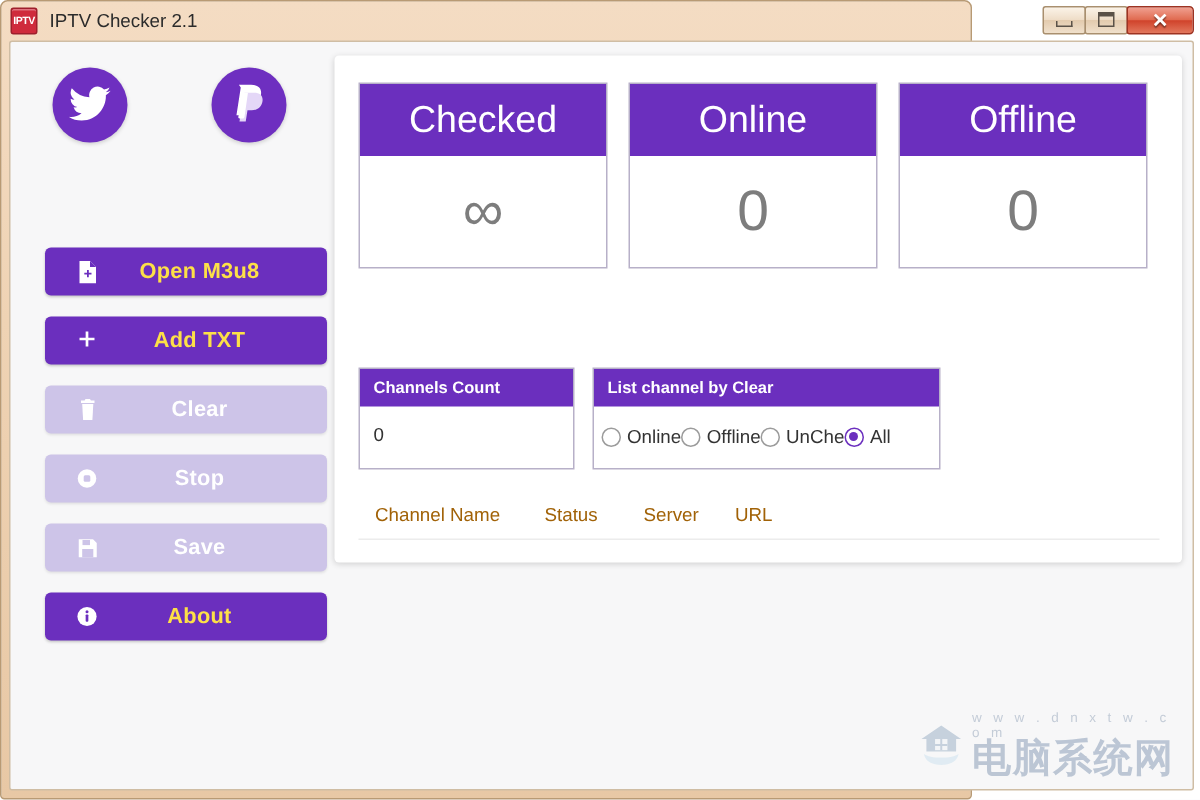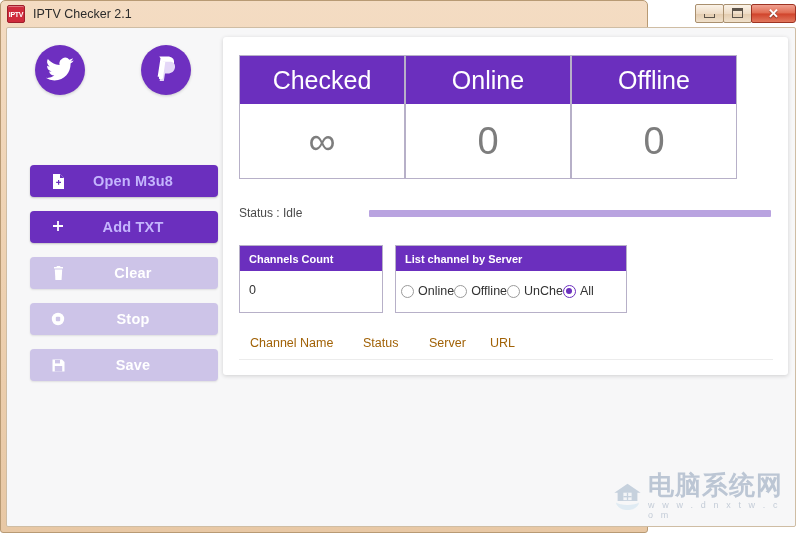--- a/index.html
+++ b/index.html
@@ -159,21 +159,21 @@
     width: 188px;
   }
   .sbtn {
     width: 188px;
     height: 32px;
     box-sizing: border-box;
     margin-bottom: 14px;
     border: none;
     border-radius: 4px;
     background: #6b2fbe;
-    color: #c4b5fd;
+    color: #fde047;
     font-family: "Liberation Sans", sans-serif;
     font-size: 14.5px;
     font-weight: bold;
     display: flex;
     align-items: center;
     position: relative;
     box-shadow: 0 1px 2px rgba(0,0,0,.22);
     cursor: pointer;
     padding: 0;
   }
@@ -215,20 +215,21 @@
     box-shadow: 0 1px 4px rgba(0,0,0,.16);
     box-sizing: border-box;
   }
 
   
   #stats {
     position: absolute;
     left: 16px;
     top: 18px;
     display: flex;
+    gap: 14px;
   }
   .stat {
     width: 166px;
     height: 124px;
     box-sizing: border-box;
     border: 1px solid #b7b0c8;
     background: #ffffff;
     display: flex;
     flex-direction: column;
   }
@@ -526,20 +527,30 @@
             <svg width="13" height="13" viewBox="0 0 13 13">
               <path fill="#ffffff" d="M0.5 0.5h9.5L12.5 3v9.5H0.5z"></path>
               <rect x="3" y="1" width="5" height="3.4" fill="#cdc4e8"></rect>
               <rect x="2.8" y="7" width="7.4" height="5.5" fill="#cdc4e8"></rect>
             </svg>
           </span>
           <span class="btn-label">Save</span>
         </button>
 
 
+        <button class="sbtn">
+          <span class="btn-icon">
+            <svg width="14" height="14" viewBox="0 0 14 14">
+              <circle cx="7" cy="7" r="6.4" fill="#ffffff"></circle>
+              <circle cx="7" cy="3.9" r="1" fill="#6b2fbe"></circle>
+              <rect x="6.1" y="5.6" width="1.8" height="4.9" rx="0.6" fill="#6b2fbe"></rect>
+            </svg>
+          </span>
+          <span class="btn-label">About</span>
+        </button>
 
       </div>
     </div>
 
     <div id="main-card">
 
       <div id="stats">
         <div class="stat">
           <div class="stat-head">Checked</div>
           <div class="stat-value">∞</div>
@@ -547,37 +558,33 @@
         <div class="stat">
           <div class="stat-head">Online</div>
           <div class="stat-value">0</div>
         </div>
         <div class="stat">
           <div class="stat-head">Offline</div>
           <div class="stat-value">0</div>
         </div>
       </div>
 
-      <div id="status-row">
-        <div id="status-text">Status : Idle</div>
-        <div id="progress-track"></div>
-      </div>
 
       <div id="filters">
 
         <div class="panel" id="panel-count">
           <div class="panel-head">Channels Count</div>
           <div class="panel-body">
             <div id="count-value">0</div>
           </div>
         </div>
 
 
         <div class="panel" id="panel-status">
-          <div class="panel-head">List channel by Server</div>
+          <div class="panel-head">List channel by Clear</div>
           <div class="panel-body">
             <div id="radio-row">
               <div class="radio-item">
                 <div class="radio-dot"></div>
                 <div class="radio-label">Online</div>
               </div>
               <div class="radio-item">
                 <div class="radio-dot"></div>
                 <div class="radio-label">Offline</div>
               </div>
@@ -608,19 +615,19 @@
 
     <div id="watermark">
       <svg width="38" height="38" viewBox="0 0 40 40">
         <path fill="#9fb3c8" d="M20 5L4 16h4v10h24V16h4z"></path>
         <rect x="15" y="16" width="10" height="9" fill="#ffffff" opacity=".85"></rect>
         <path fill="#9fb3c8" d="M19.2 16h1.6v9h-1.6z"></path>
         <path fill="#9fb3c8" d="M15 20h10v1.6H15z"></path>
         <path fill="#cfe3ef" d="M6 28c5 4 23 4 28 0-1 6-7 9-14 9S7 34 6 28z"></path>
       </svg>
       <div id="wm-text-group">
+        <div id="wm-url">w w w . d n x t w . c o m</div>
         <div id="wm-cn">电脑系统网</div>
-        <div id="wm-url">w w w . d n x t w . c o m</div>
       </div>
     </div>
 
   </div>
 </div>
 
 </body></html>

